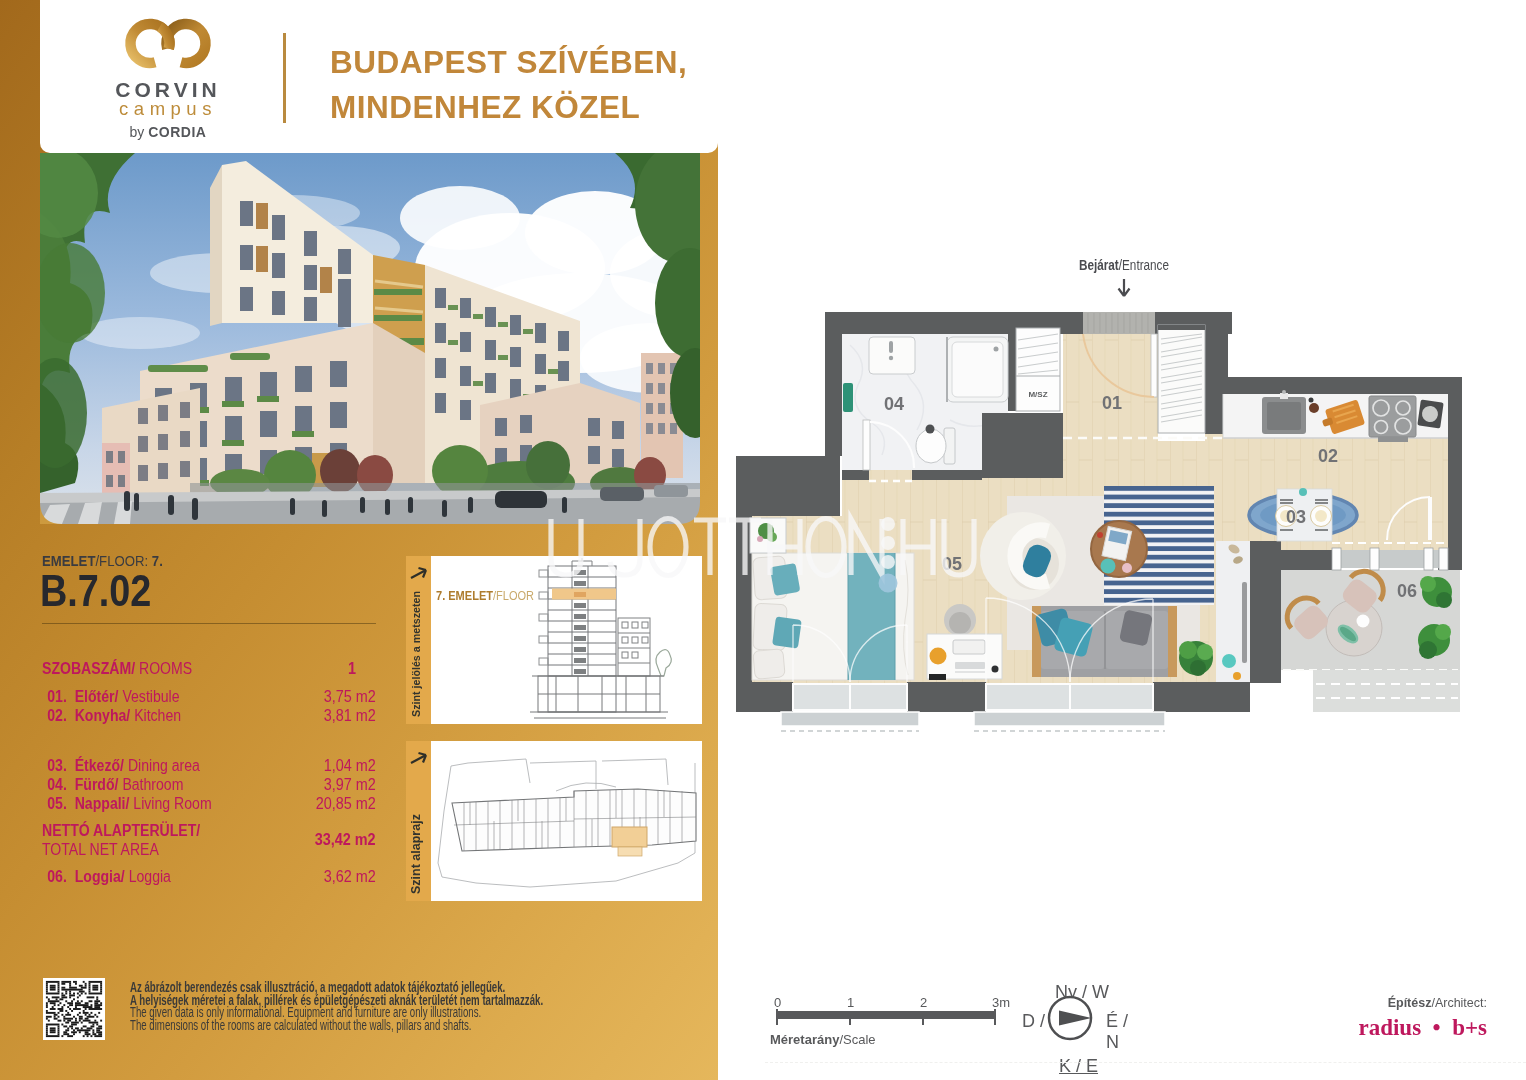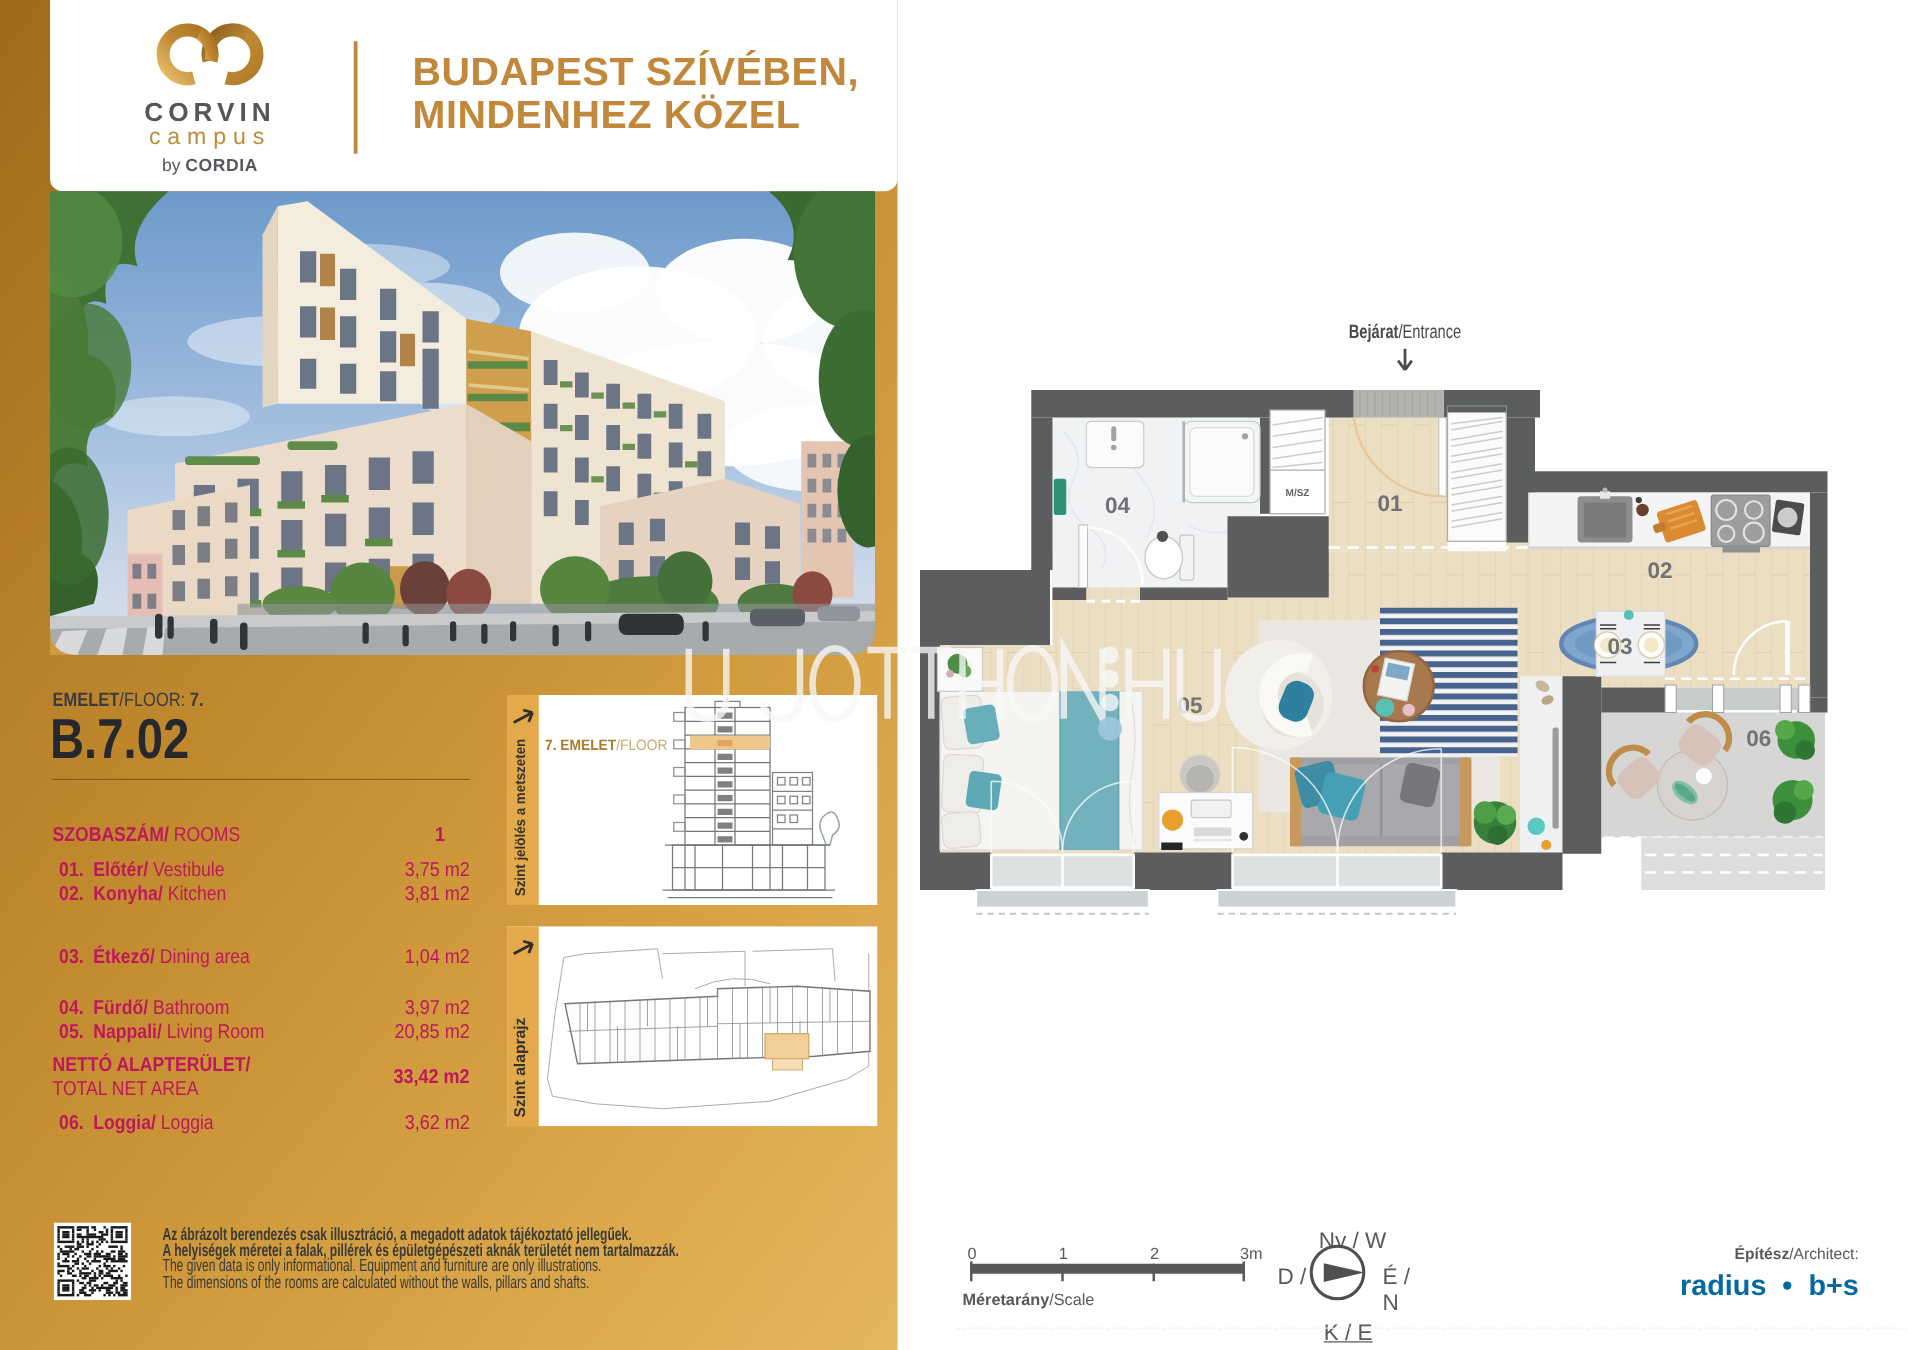--- a/index.html
+++ b/index.html
@@ -40,21 +40,21 @@
 
   <text x="68" y="87" text-anchor="middle" font-size="21" font-weight="bold" letter-spacing="4" fill="#54565a">CORVIN</text>
 
   <text x="68" y="105" text-anchor="middle" font-size="18.5" letter-spacing="5.5" fill="#bd8c3a">campus</text>
 
   <text x="68" y="127" text-anchor="middle" font-size="14" fill="#55575b"><tspan>by </tspan><tspan font-weight="bold" letter-spacing="0.5">CΟRDIA</tspan></text>
 </svg>
 
 <div class="abs" style="left:283px;top:33px;width:3px;height:90px;background:#b98a3f;"></div>
 
-<div class="abs" style="left:330px;top:40px;width:400px;font-size:31.5px;line-height:34px;font-weight:bold;color:#c1873a;letter-spacing:0.5px;">
+<div class="abs" style="left:330px;top:40px;width:400px;font-size:31.5px;line-height:45px;font-weight:bold;color:#c1873a;letter-spacing:0.5px;">
 BUDAPEST SZÍVÉBEN,<br>MINDENHEZ KÖZEL</div>
 
 <svg class="abs" style="left:40px;top:153px" width="660" height="371" viewBox="0 0 660 371">
   <defs>
     <linearGradient id="sky" x1="0" y1="0" x2="0" y2="1">
       <stop offset="0" stop-color="#6d9aca"></stop>
           <stop offset="0.45" stop-color="#9cbadd"></stop>
           <stop offset="0.8" stop-color="#c8d6e8"></stop>
           <stop offset="1" stop-color="#dce3eb"></stop>
     </linearGradient>
@@ -323,21 +323,21 @@
   <div style="display:flex;justify-content:space-between;">
     <span class="lbl" style="padding-left:6px;"><b>02.&nbsp;&nbsp;Konyha/</b> Kitchen</span>
         <span class="val">3,81&nbsp;m2</span>
       </div>
 
   <div style="display:flex;justify-content:space-between;margin-top:32px;">
     <span class="lbl" style="padding-left:6px;"><b>03.&nbsp;&nbsp;Étkező/</b> Dining area</span>
         <span class="val">1,04&nbsp;m2</span>
       </div>
 
-  <div style="display:flex;justify-content:space-between;margin-top:22px;">
+  <div style="display:flex;justify-content:space-between;">
     <span class="lbl" style="padding-left:6px;"><b>04.&nbsp;&nbsp;Fürdő/</b> Bathroom</span>
         <span class="val">3,97&nbsp;m2</span>
       </div>
 
   <div style="display:flex;justify-content:space-between;">
     <span class="lbl" style="padding-left:6px;"><b>05.&nbsp;&nbsp;Nappali/</b> Living Room</span>
         <span class="val">20,85&nbsp;m2</span>
       </div>
 
   <div style="display:flex;justify-content:space-between;margin-top:8px;align-items:center;">
@@ -1136,18 +1136,18 @@
   <span style="position:absolute;left:98px;top:29px;">É / N</span>
   <span style="position:absolute;left:51px;top:74px;text-decoration:underline;">K / E</span>
   <svg style="position:absolute;left:38px;top:12px;" width="48" height="48" viewBox="0 0 48 48">
     <circle cx="24" cy="24" r="21" fill="#fff" stroke="#4e4f51" stroke-width="2.5"></circle>
     <polygon points="13,16.5 45.5,24 13,31.5" fill="#4e4f51"></polygon>
   </svg>
 </div>
 
 <div class="abs" style="left:1320px;top:996px;width:167px;text-align:right;color:#58595b;">
   <div style="font-size:12.5px;text-align:right;"><b>Építész</b>/Architect:</div>
-  <div style="margin-top:5px;font-size:23px;font-weight:bold;color:#0369a1;">radius&nbsp;&nbsp;•&nbsp;&nbsp;b+s</div>
+  <div style="margin-top:5px;font-size:23px;font-weight:bold;color:#be185d;font-family:Liberation Serif, serif;">radius&nbsp;&nbsp;•&nbsp;&nbsp;b+s</div>
 </div>
 
 <div class="abs" style="left:765px;top:1062px;width:761px;border-top:1.5px dashed #f0f0ee;"></div>
 
 </div>
 
 </body></html>

